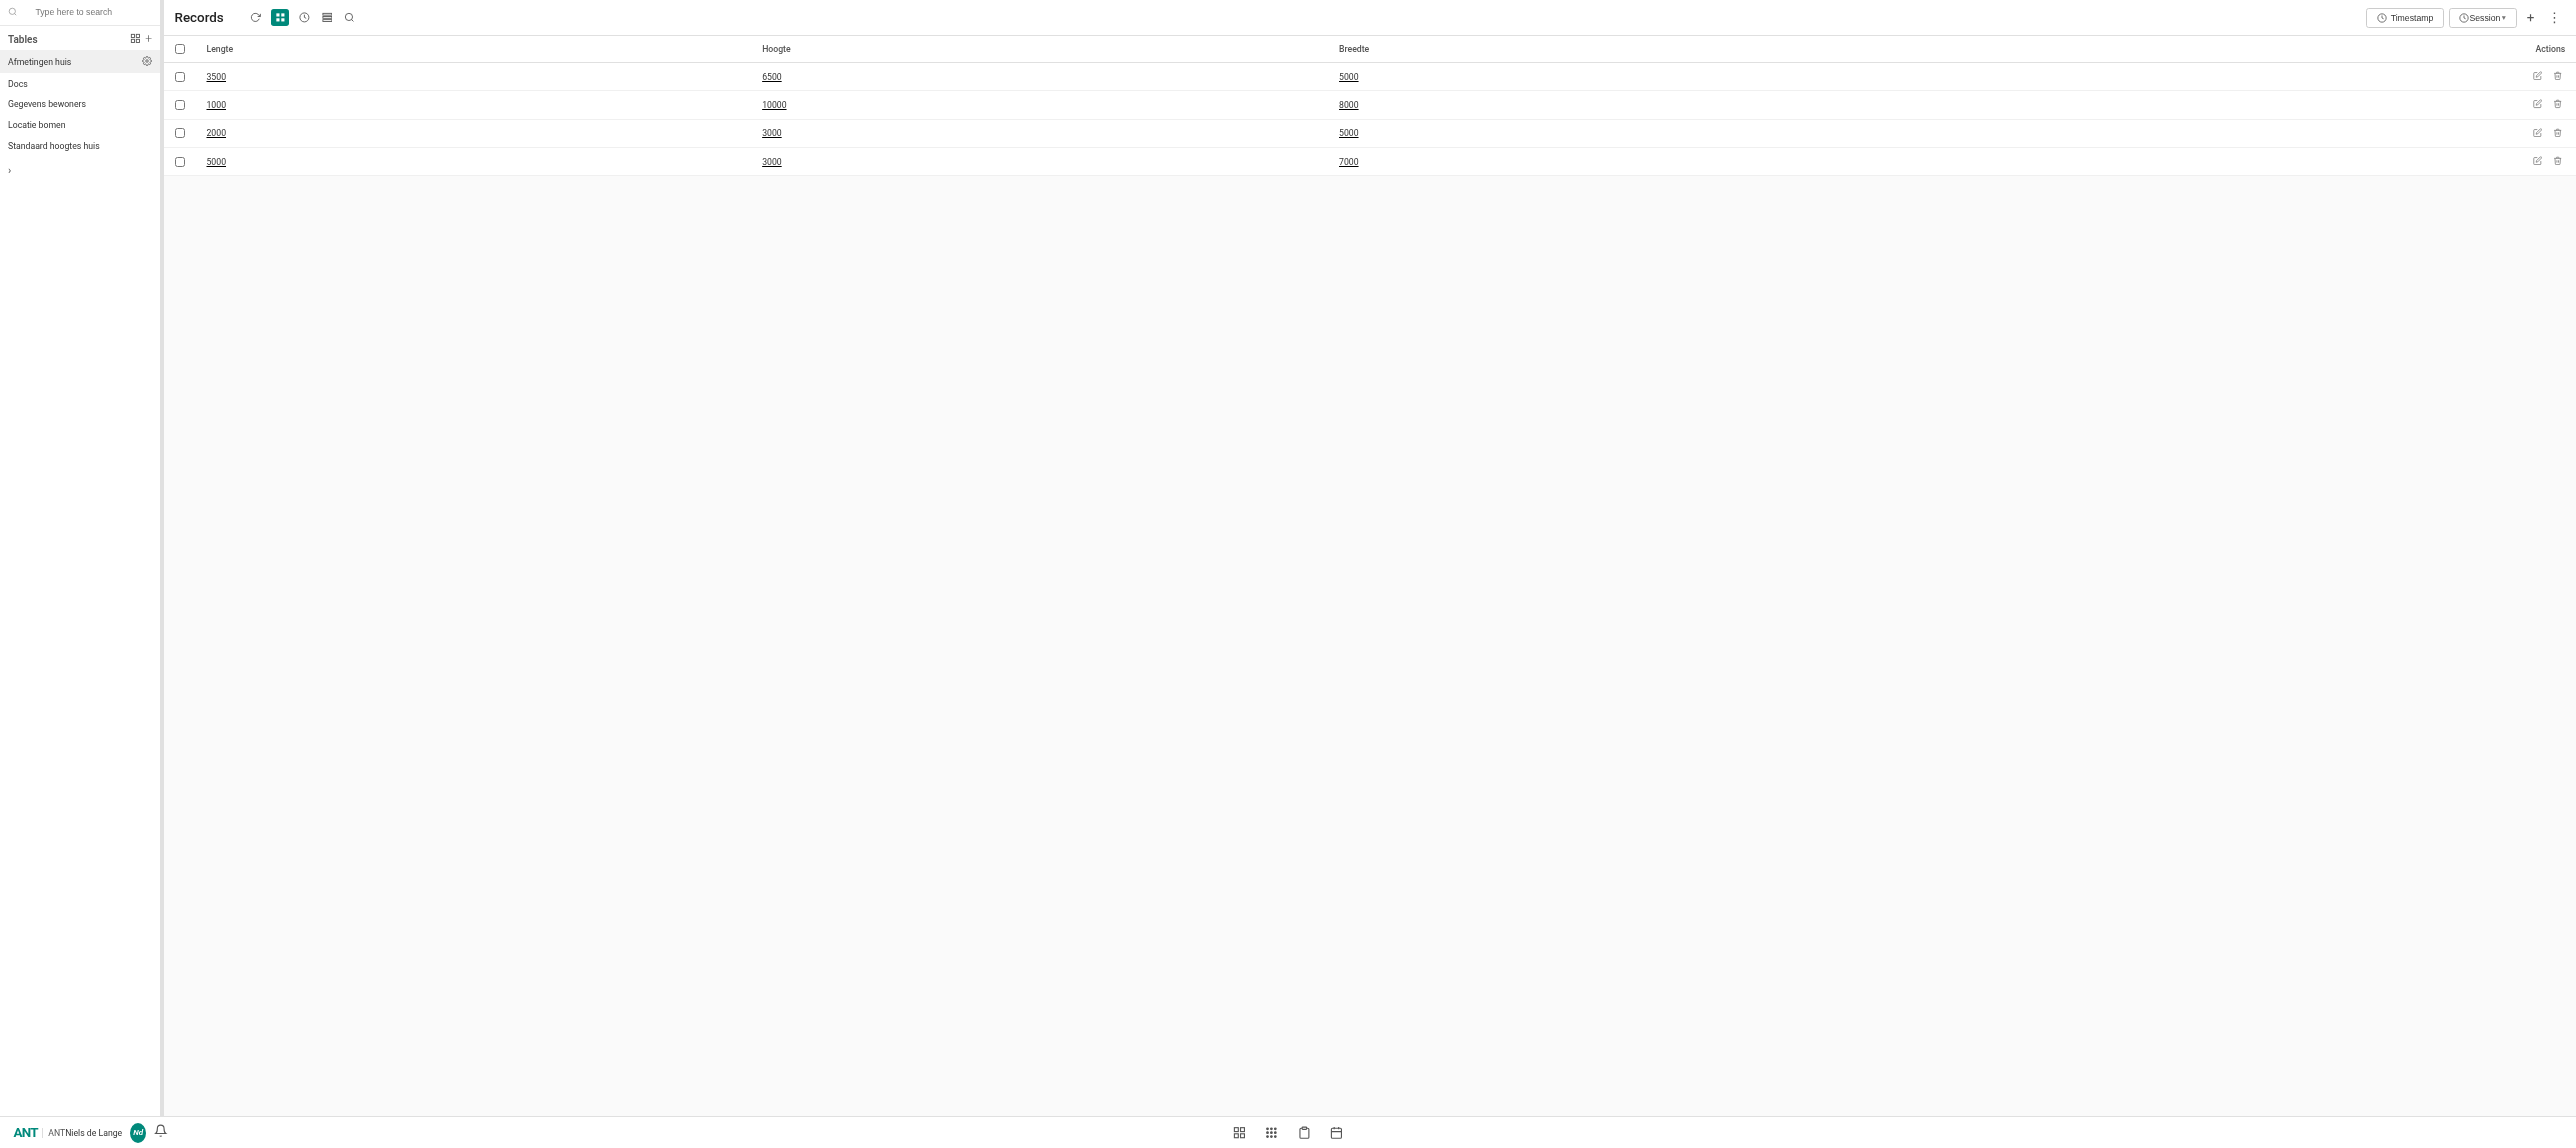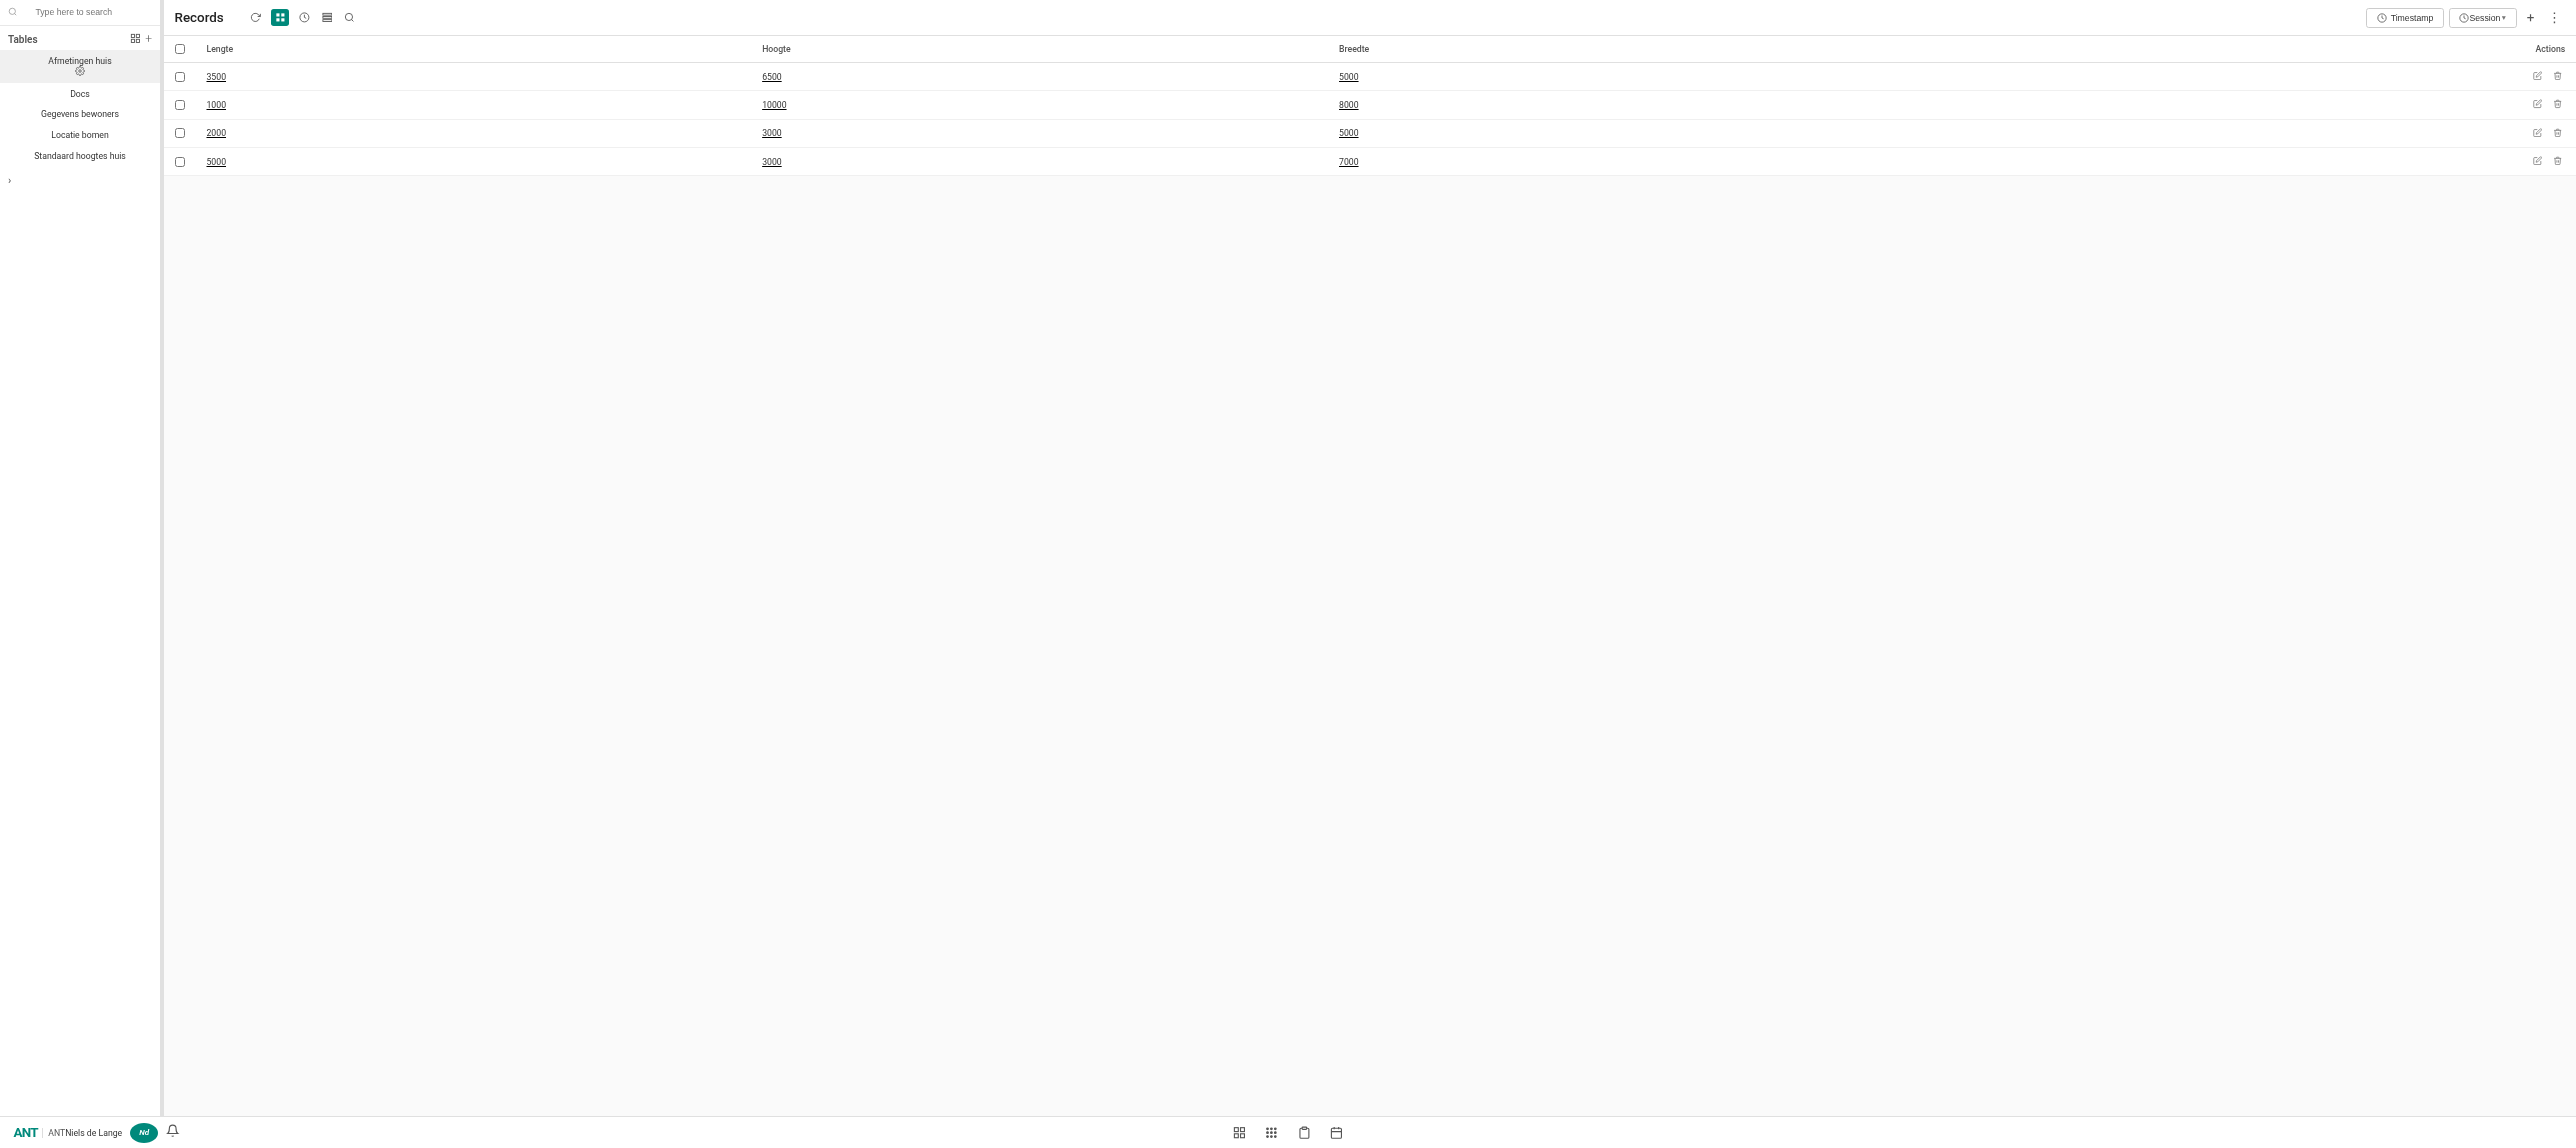--- a/index.html
+++ b/index.html
@@ -68,21 +68,20 @@
       font-size: 10.8px;
     }
     .sidebar-item {
       display: flex;
       align-items: center;
       justify-content: space-between;
       padding: 5.4px 8px;
       cursor: pointer;
       color: #333;
       font-size: 8.7px;
-      flex-direction: column;
     }
     .sidebar-item.active {
       background: #f0f0f0;
     }
     .sidebar-item .gear-icon {
       color: #555;
       font-size: 10px;
     }
     .sidebar-expand {
       padding: 8px;
@@ -293,21 +292,21 @@
     .bottom-right {
       display: flex;
       align-items: center;
       gap: 8px;
     }
     .user-name {
       font-size: 8.7px;
       color: #333;
     }
     .user-avatar {
-      width: 28px;
+      width: 16px;
       height: 20px;
       border-radius: 50%;
       background: #00897b;
       color: #fff;
       display: flex;
       align-items: center;
       justify-content: center;
       font-size: 8px;
       font-weight: 600;
       font-style: italic;

